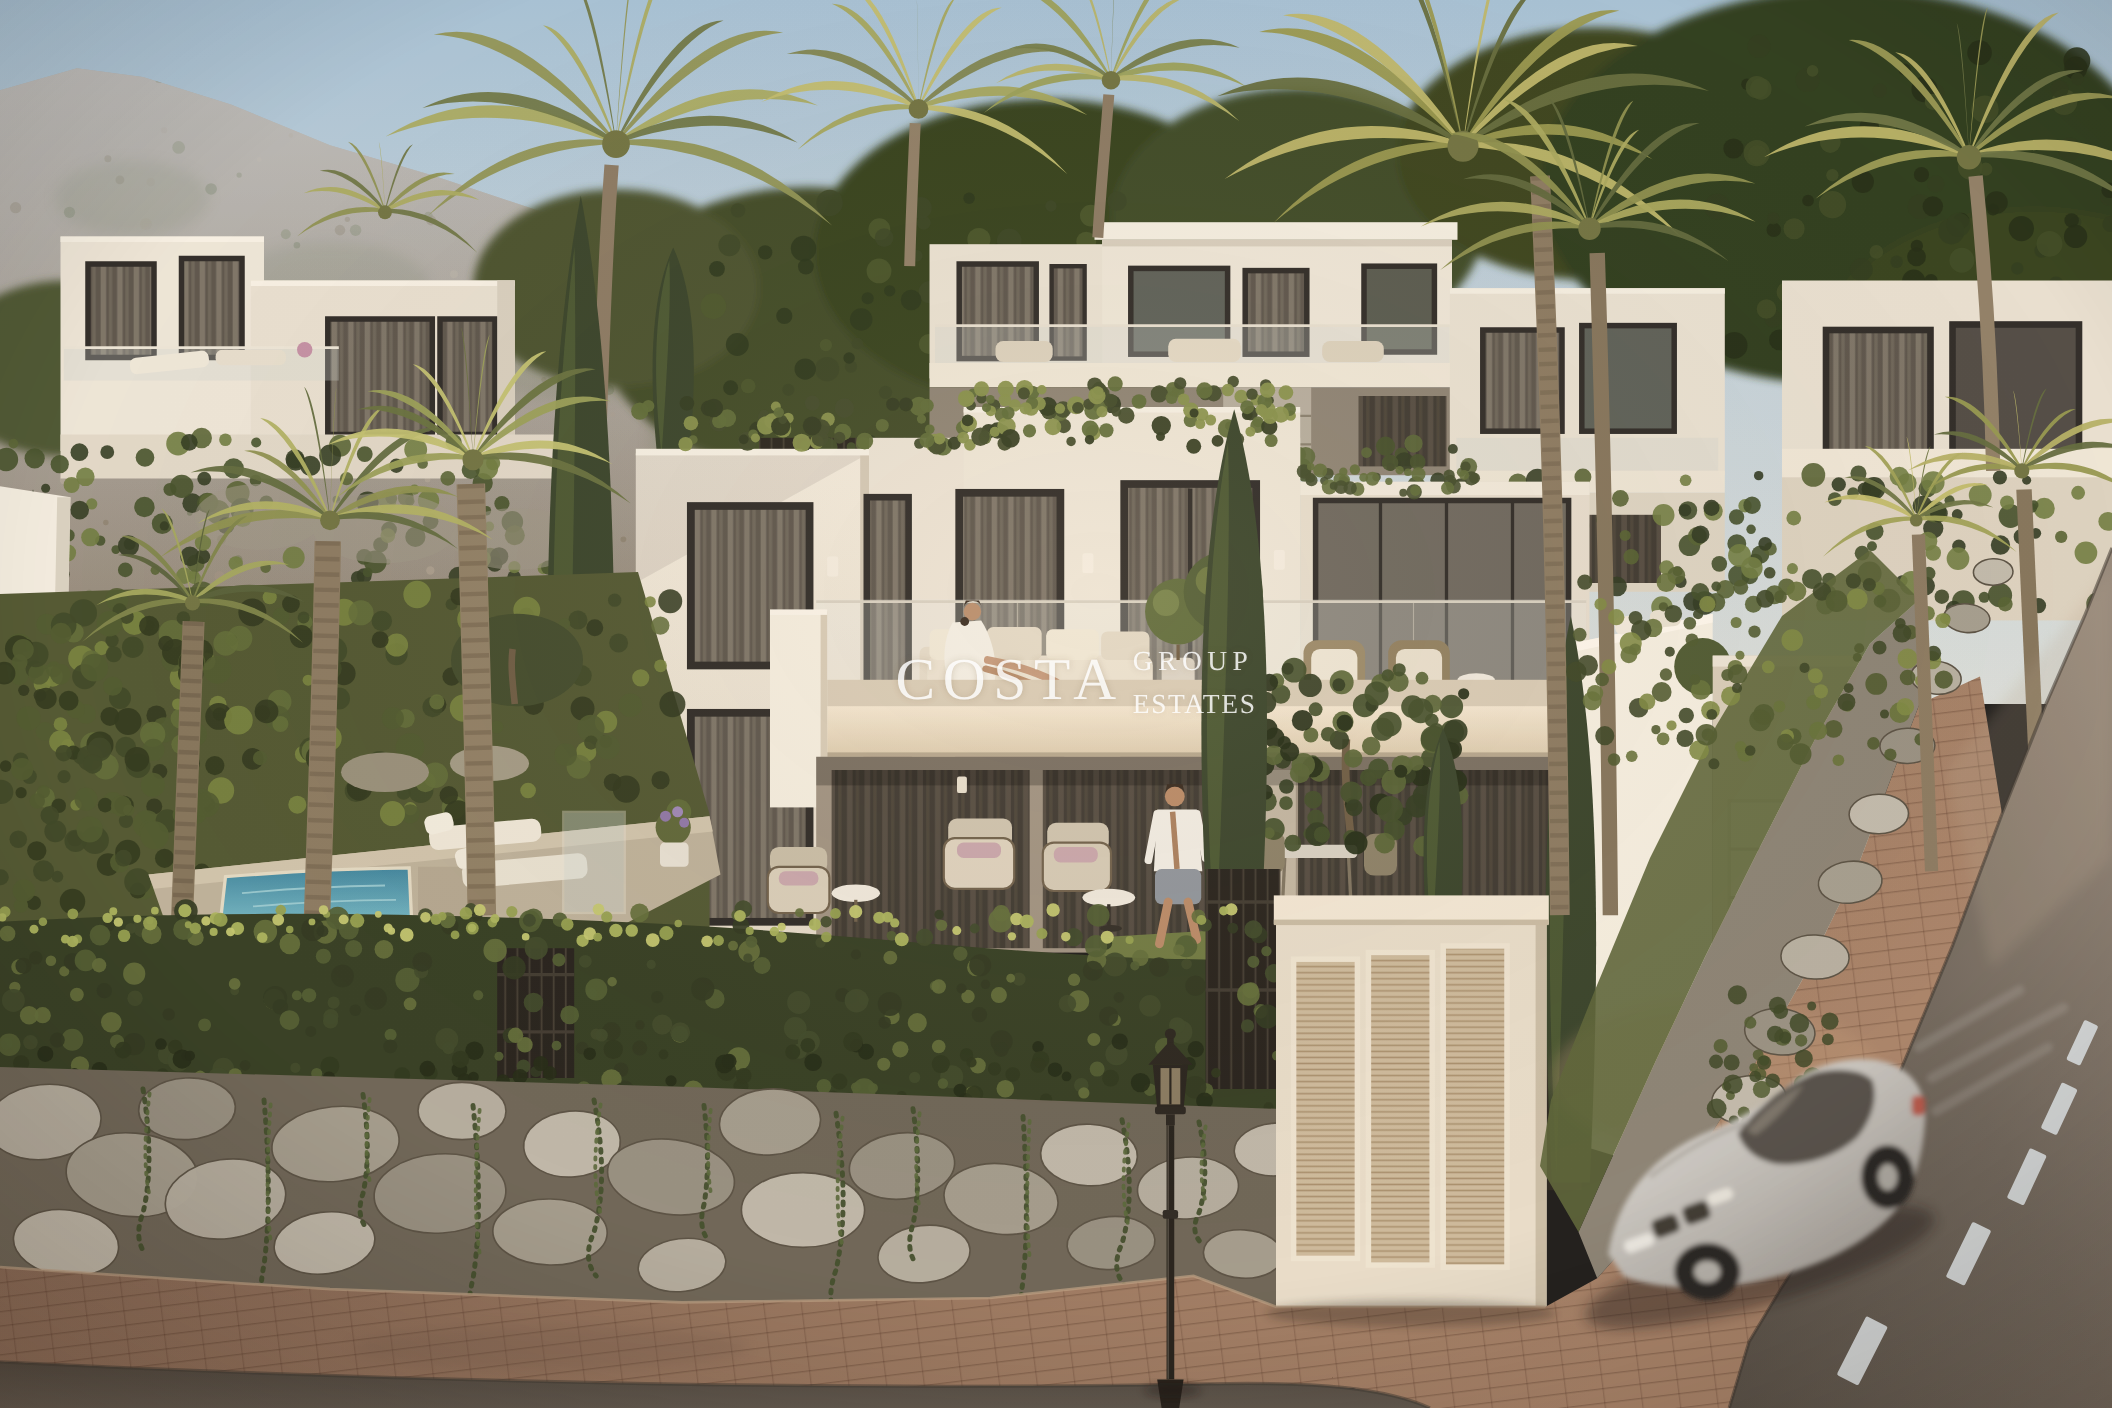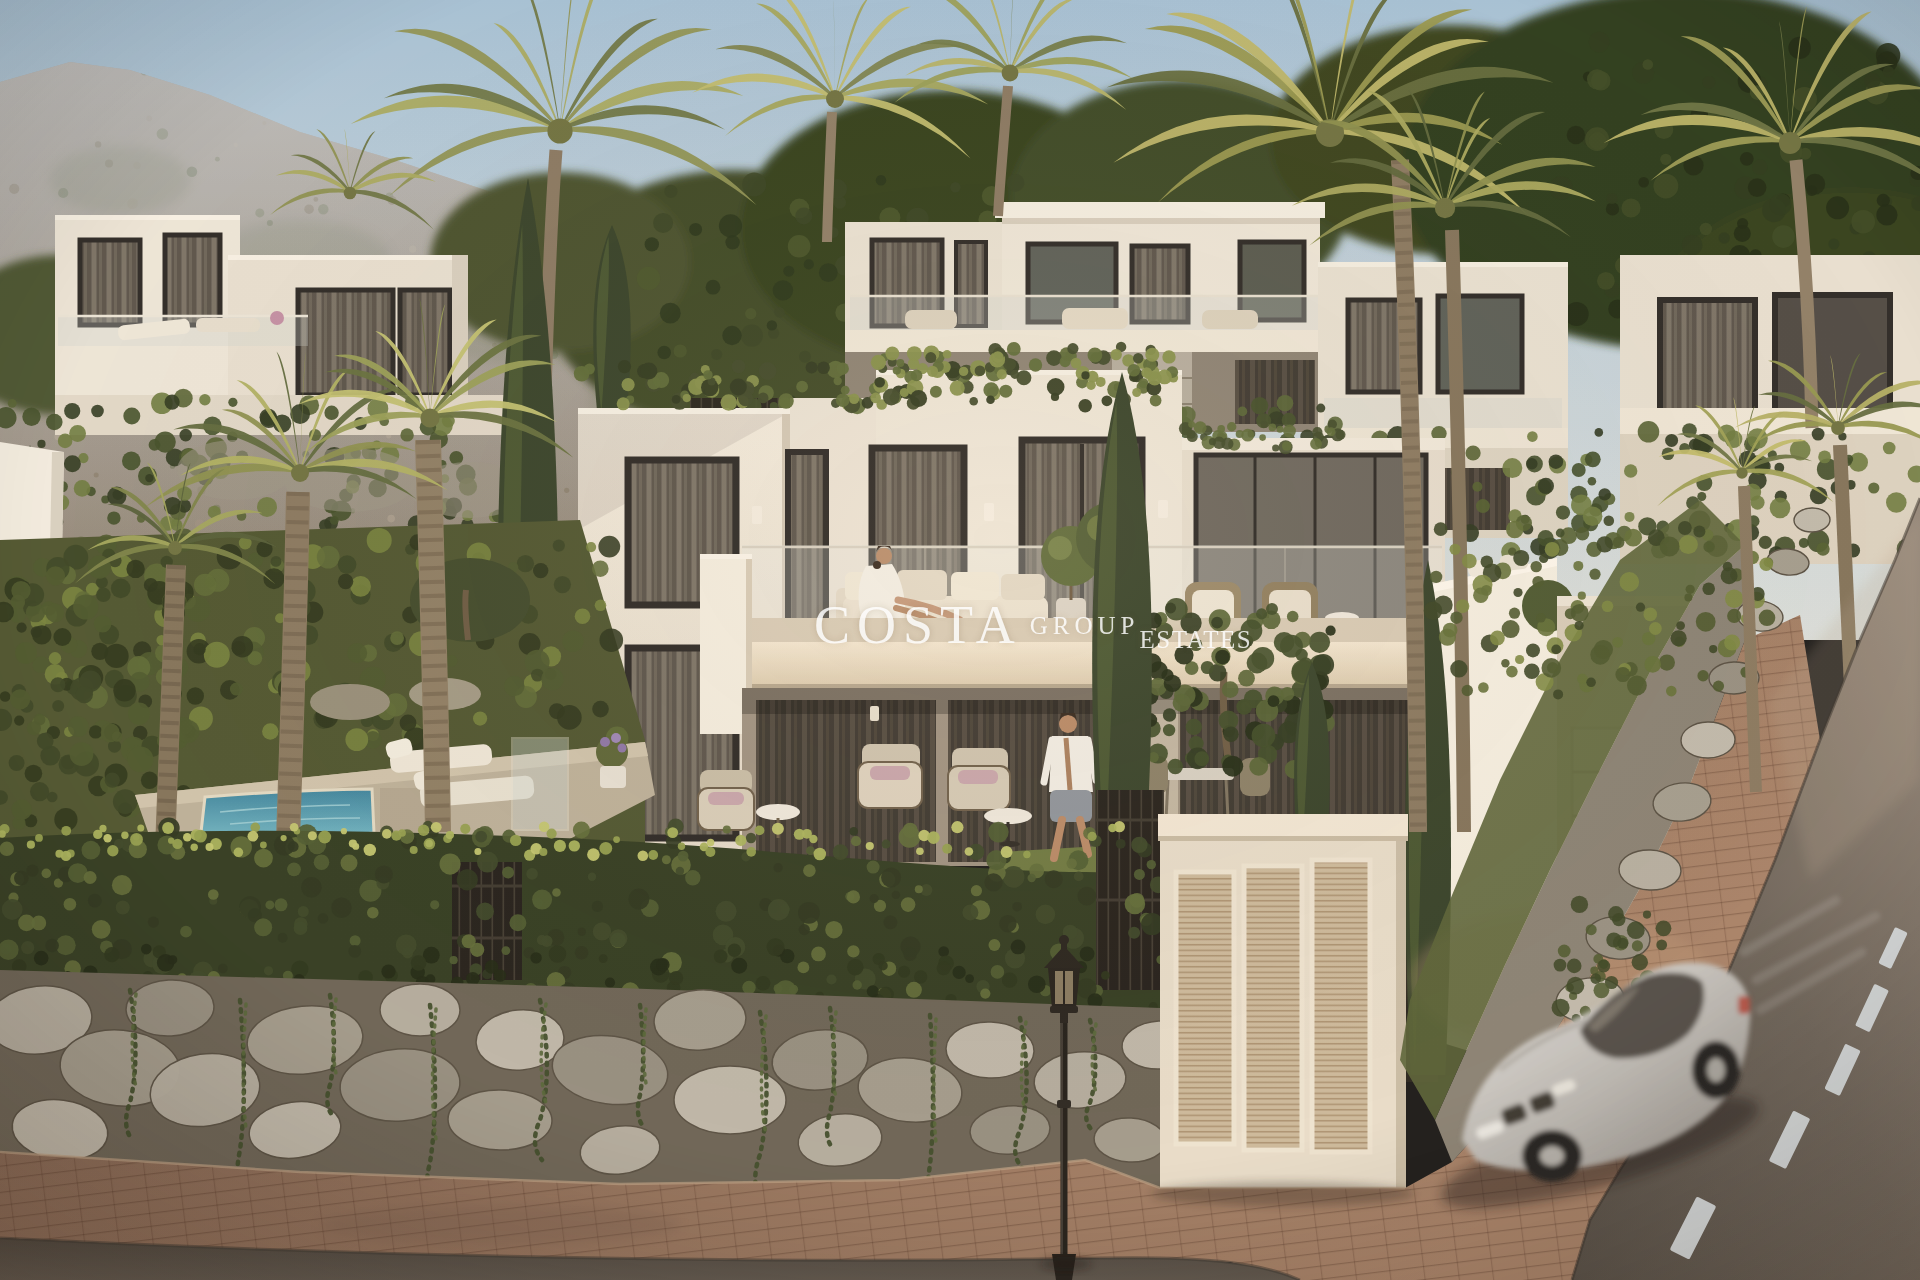--- a/index.html
+++ b/index.html
@@ -1,20 +1,20 @@
 <!DOCTYPE html>
 <html><head>
 <meta charset="utf-8">
 <style>
   html,body{margin:0;padding:0;background:#1a1a1a;}
   .stage{position:relative;width:1920px;height:1280px;overflow:hidden;font-family:"Liberation Serif",serif;}
   .stage svg{position:absolute;left:0;top:0;display:block;}
-  .wm{position:absolute;left:814px;top:598px;display:flex;align-items:flex-end;color:rgba(255,255,255,0.83);pointer-events:none;text-shadow:0 0 6px rgba(120,95,60,0.25);font-family:Liberation Serif, serif;}
+  .wm{position:absolute;left:814px;top:580px;display:flex;align-items:center;color:rgba(255,255,255,0.83);pointer-events:none;text-shadow:0 0 6px rgba(120,95,60,0.25);font-family:Liberation Serif, serif;}
   .wm-main{font-size:54px;letter-spacing:7px;line-height:1;font-weight:400;}
-  .wm-col{display:flex;flex-direction:row;margin-left:8px;margin-top:9px;}
+  .wm-col{display:flex;flex-direction:column;margin-left:8px;margin-top:9px;}
   .wm-sub1{font-size:25px;letter-spacing:5px;line-height:1;}
   .wm-sub2{font-size:25px;letter-spacing:1.5px;line-height:1;margin-top:14px;}
 </style>
 </head>
 <body>
 
 <div class="stage">
 <svg id="scene" width="1920" height="1280" viewBox="0 0 1920 1280">
 <defs>
   <linearGradient id="skyg" x1="0" y1="0" x2="0" y2="1">

